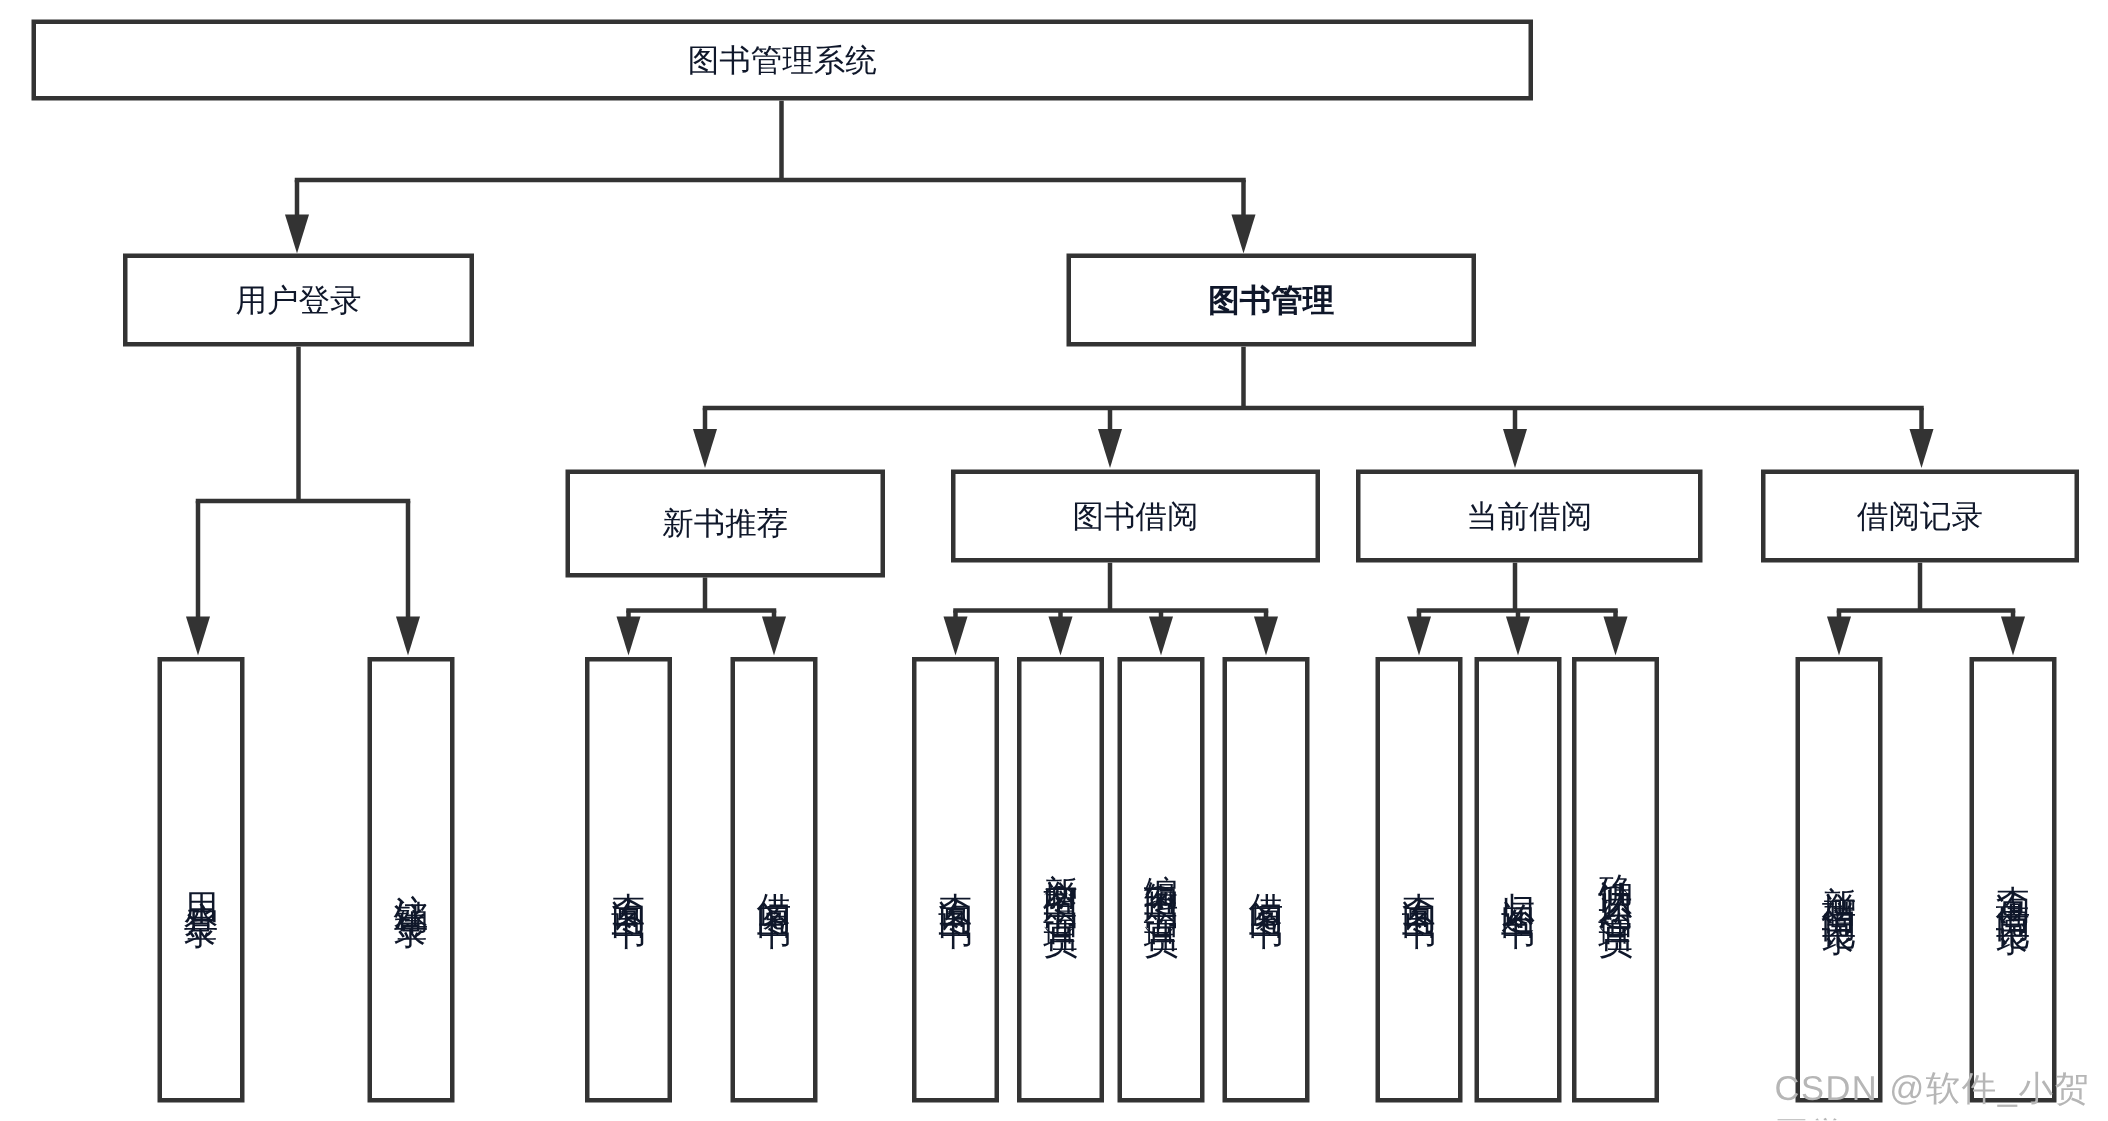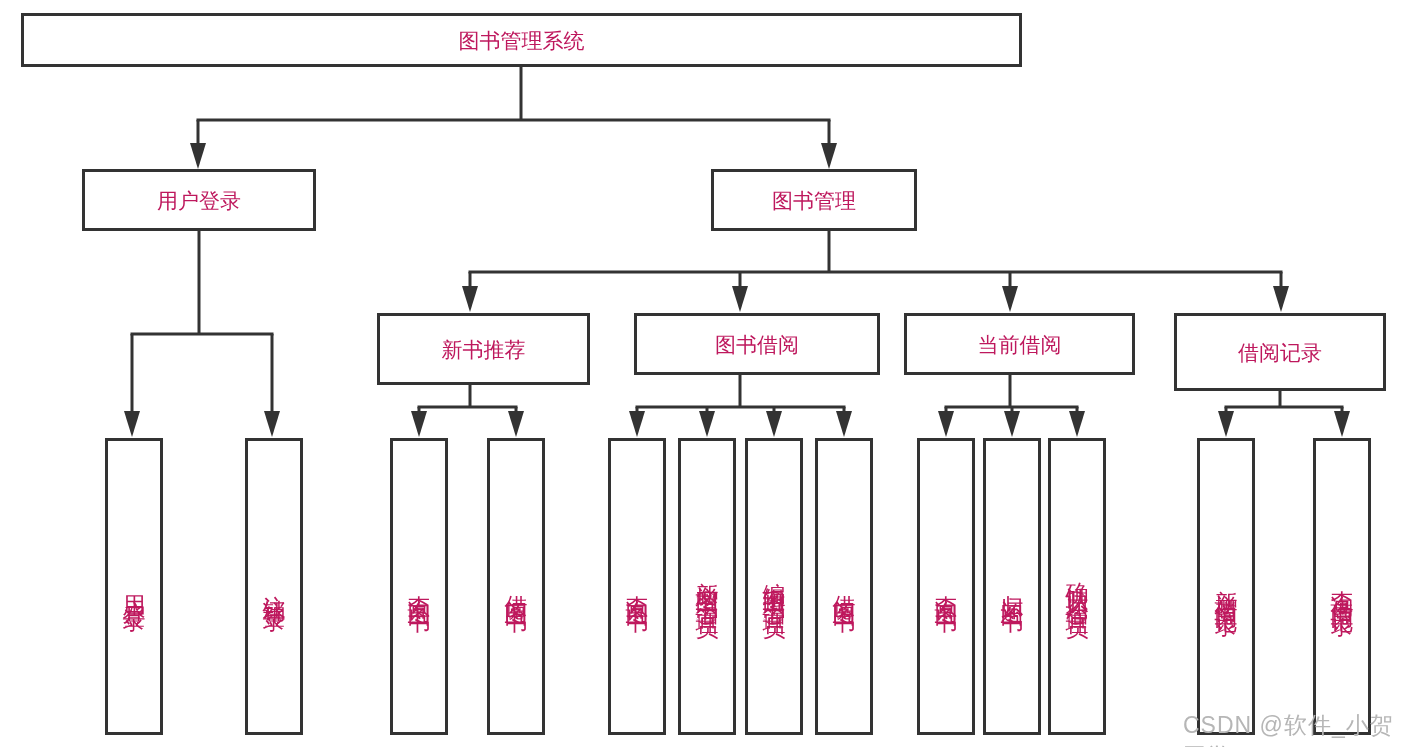--- a/index.html
+++ b/index.html
@@ -19,21 +19,21 @@
   }
   #nodes { position: absolute; left: 0; top: 0; z-index: 2; }
   .node {
     position: absolute;
     box-sizing: border-box;
     border: 3px solid #333333;
     background: #ffffff;
     display: flex;
     align-items: center;
     justify-content: center;
-    color: #be185d;
+    color: #0f172a;
     font-size: 21px;
     line-height: 1;
     white-space: nowrap;
   }
   .node.vertical .node-label {
     writing-mode: vertical-rl;
     text-orientation: mixed;
     font-size: 23px;
     letter-spacing: 5px;
     white-space: normal;
@@ -106,33 +106,33 @@
       <line x1="1342" y1="407" x2="1342" y2="415" stroke="#333333" stroke-width="3"></line>
       <polygon points="1334,411 1350,411 1342,437" fill="#333333"></polygon>
     </svg>
   <div id="nodes">
       <div class="node" style="left: 21px; top: 13px; width: 1001px; height: 54px;">
         <span class="node-label">图书管理系统</span>
       </div>
       <div class="node" style="left: 82px; top: 169px; width: 234px; height: 62px;">
         <span class="node-label">用户登录</span>
       </div>
-      <div class="node" style="left: 711px; top: 169px; width: 206px; height: 62px;">
+      <div class="node" style="left: 711px; top: 169px; width: 273px; height: 62px; font-weight: bold;">
         <span class="node-label">图书管理</span>
       </div>
       <div class="node" style="left: 377px; top: 313px; width: 213px; height: 72px;">
         <span class="node-label">新书推荐</span>
       </div>
       <div class="node" style="left: 634px; top: 313px; width: 246px; height: 62px;">
         <span class="node-label">图书借阅</span>
       </div>
       <div class="node" style="left: 904px; top: 313px; width: 231px; height: 62px;">
         <span class="node-label">当前借阅</span>
       </div>
-      <div class="node" style="left: 1174px; top: 313px; width: 212px; height: 78px;">
+      <div class="node" style="left: 1174px; top: 313px; width: 212px; height: 62px;">
         <span class="node-label">借阅记录</span>
       </div>
       <div class="node vertical" style="left: 105px; top: 438px; width: 58px; height: 297px;">
         <span class="node-label">用户登录</span>
       </div>
       <div class="node vertical" style="left: 245px; top: 438px; width: 58px; height: 297px;">
         <span class="node-label">注销登录</span>
       </div>
       <div class="node vertical" style="left: 390px; top: 438px; width: 58px; height: 297px;">
         <span class="node-label">查询图书</span>

